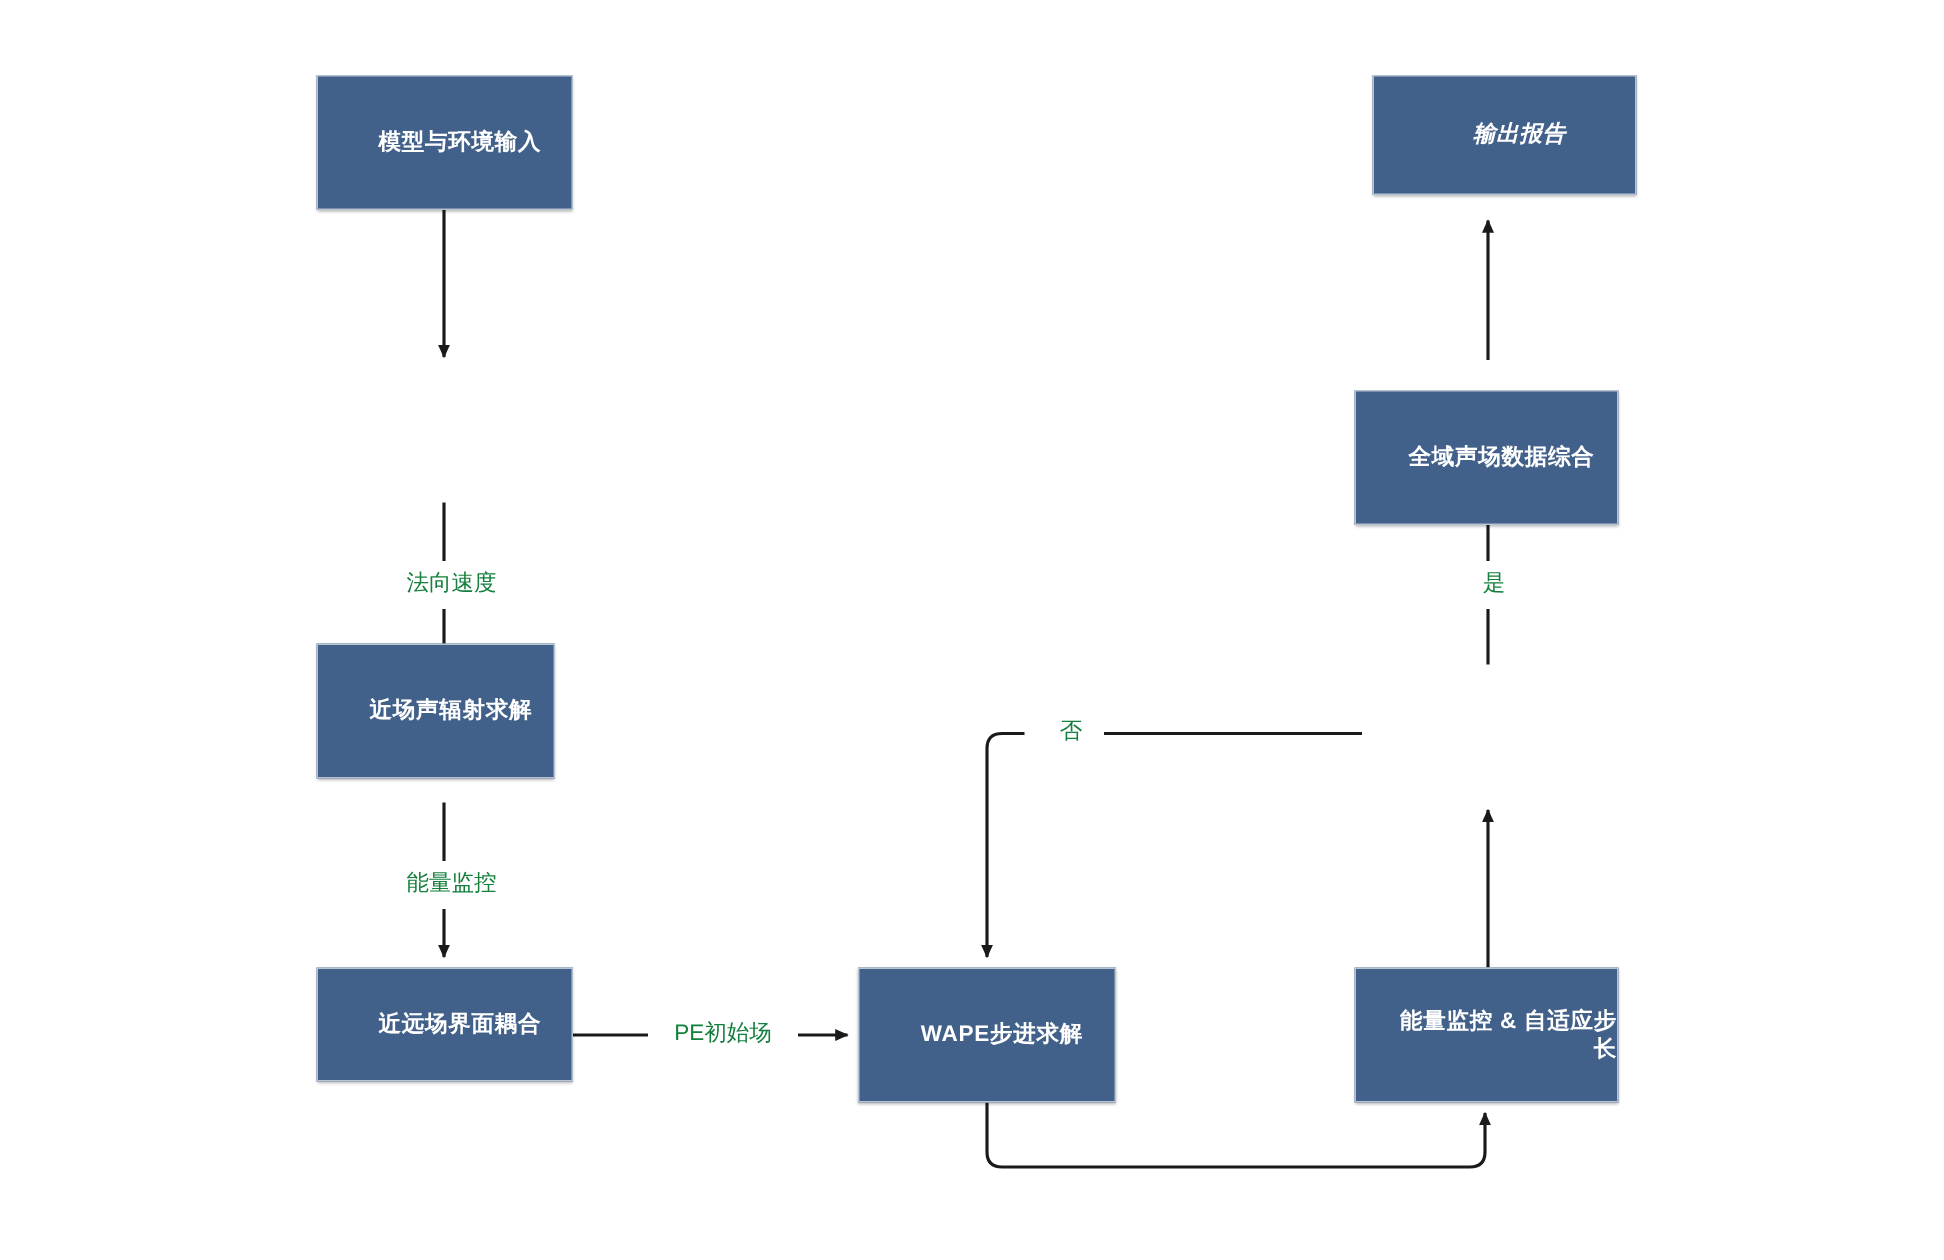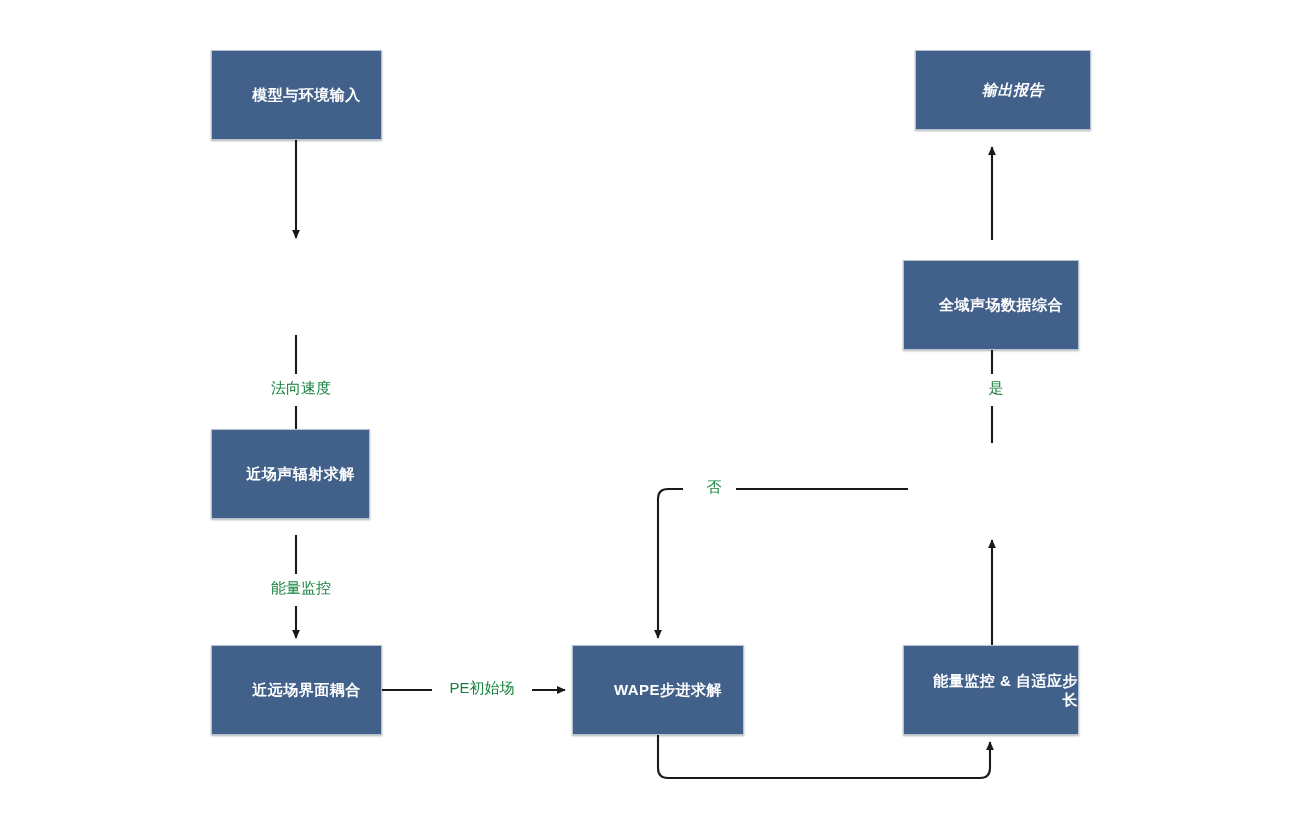--- a/index.html
+++ b/index.html
@@ -119,21 +119,21 @@
 
   <div class="node process" style="left:211px; top:50px; width:171px; height:90px;">
     <span>模型与环境输入</span>
   </div>
 
 
   <div class="node process" style="left:211px; top:429px; width:159px; height:90px;">
     <span>近场声辐射求解</span>
   </div>
 
-  <div class="node process" style="left:211px; top:645px; width:171px; height:90px;">
+  <div class="node process" style="left:211px; top:645px; width:171px; height:76px;">
     <span>近远场界面耦合</span>
   </div>
 
   <div class="node process" style="left:903px; top:645px; width:176px; height:90px;">
     <span>能量监控 &amp; 自适应步长</span>
   </div>
 
   <div class="node process" style="left:572px; top:645px; width:172px; height:90px;">
     <span>WAPE步进求解</span>
   </div>

